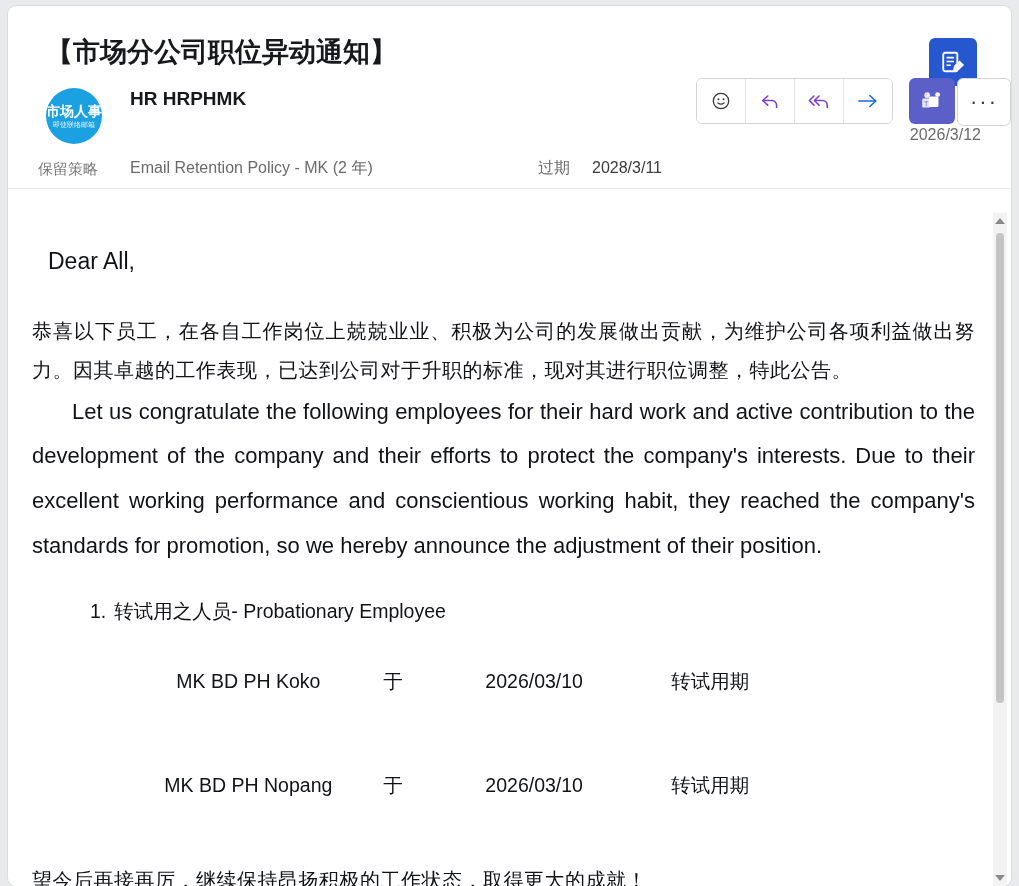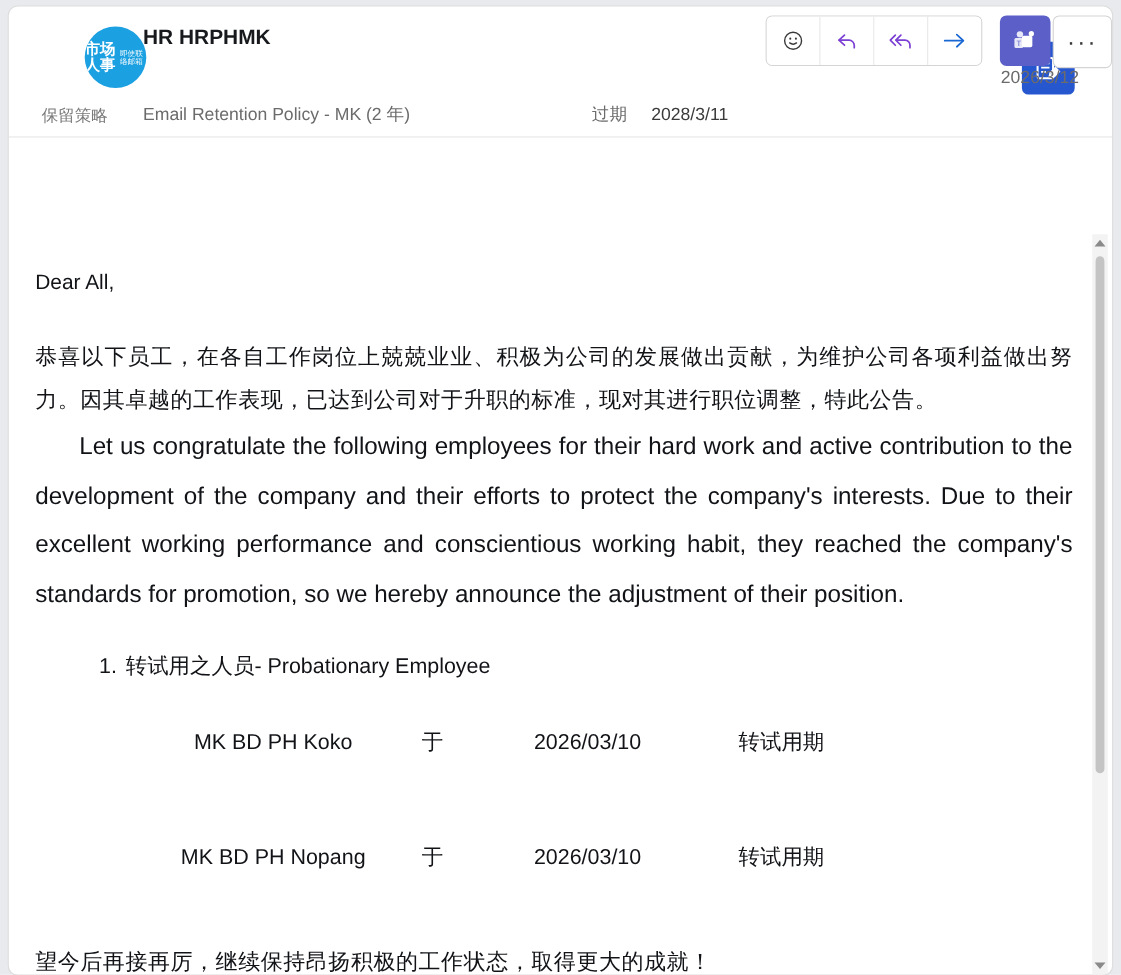--- a/index.html
+++ b/index.html
@@ -58,25 +58,25 @@
   .avatar {
     position: absolute;
     left: 38px;
     top: 0px;
     width: 56px;
     height: 56px;
     border-radius: 50%;
     background: #1ba0e1;
     color: #fff;
     display: flex;
+    flex-direction: column;
     align-items: center;
     justify-content: center;
     line-height: 1.05;
     overflow: hidden;
-    margin-left: 31px;
   }
   .avatar .a1 { font-size: 14px; font-weight: 700; }
   .avatar .a2 { font-size: 7px; margin-top: 2px; opacity: .95; }
 
   .retention-label {
     position: absolute;
     left: 30px;
     top: 72px;
     font-size: 15px;
     color: #7a7a7a;
@@ -195,21 +195,21 @@
     width: 1003px;
     height: 673px;
     overflow: hidden;
   }
   .body-content {
     padding: 18px 36px 0 24px;
     font-size: 19.5px;
     color: #111317;
     line-height: 1.42;
   }
-  .greet { margin: 14px 0 0 0; font-size: 19px; }
+  .greet { margin: 14px 0 0 16px; font-size: 23px; }
   .zh {
     margin: 34px 0 0 0;
     font-size: 20px;
     line-height: 1.95;
     text-align: justify;
     letter-spacing: .5px;
   }
   .en-para {
     margin: 0;
     font-size: 22px;
@@ -277,20 +277,21 @@
     background: #c4c4c4;
     border-radius: 4px;
     cursor: pointer;
   }
 </style>
 </head>
 <body>
 
 <div class="window">
 
+  <h1 class="subject">【市场分公司职位异动通知】</h1>
 
   <div class="compose-btn">
     <svg width="26" height="26" viewBox="0 0 24 24">
       <rect x="3" y="3.5" width="13" height="17" rx="1.6" fill="none" stroke="#ffffff" stroke-width="1.7"></rect>
       <line x1="6" y1="8" x2="13" y2="8" stroke="#ffffff" stroke-width="1.5"></line>
       <line x1="6" y1="11.5" x2="13" y2="11.5" stroke="#ffffff" stroke-width="1.5"></line>
       <line x1="6" y1="15" x2="10" y2="15" stroke="#ffffff" stroke-width="1.5"></line>
       <path d="M18 10.5 l4.2 4.2 -5 5 -4.2 -4.2 z" fill="#ffffff"></path>
       <path d="M13 15.5 l-1.2 5.4 5.4 -1.2 z" fill="#ffffff"></path>
     </svg>

